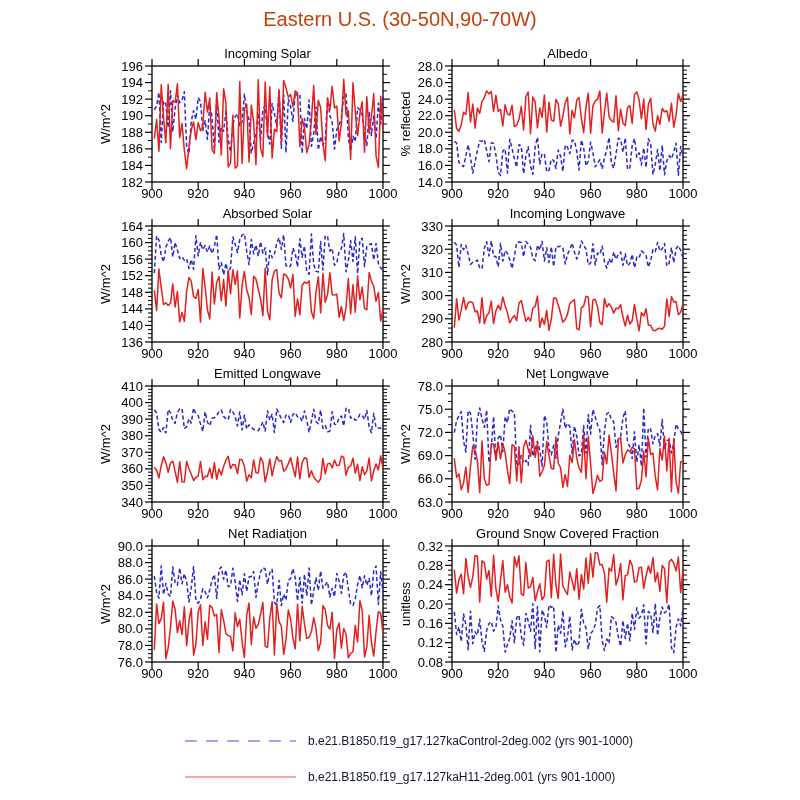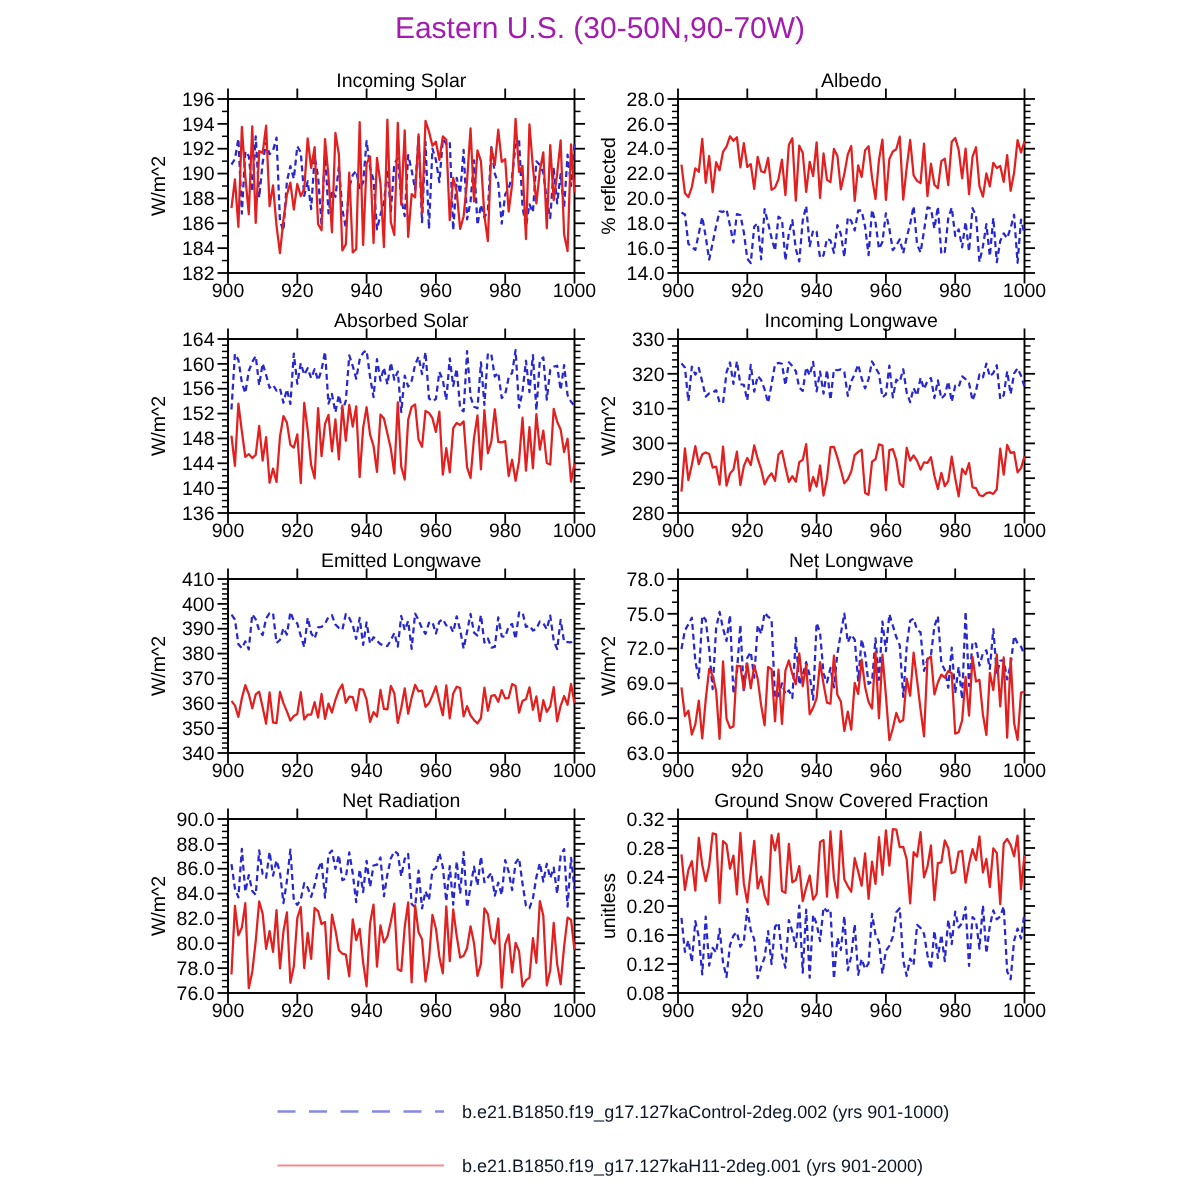--- a/index.html
+++ b/index.html
@@ -2,21 +2,21 @@
 <html><head>
 <meta charset="utf-8">
 <style>
   html,body{margin:0;padding:0;background:#ffffff;}
   #figure{
     position:relative;width:800px;height:800px;background:#ffffff;
     font-family:"Liberation Sans", sans-serif;color:#000;overflow:hidden;
   }
   #figure-title{
     position:absolute;top:8px;left:0;width:800px;text-align:center;
-    font-size:20px;color:#a21caf;
+    font-size:20px;color:#c2410c;
   }
   .chart-cell{position:absolute;width:400px;height:170px;overflow:visible;}
   #legend{position:absolute;left:183px;top:732px;}
   .legend-row{display:flex;align-items:center;height:18px;margin-bottom:18px;}
   .legend-swatch{width:115px;height:6px;flex:0 0 115px;}
   .legend-label{margin-left:10px;font-size:12px;color:#0f172a;white-space:nowrap;}
   svg text{fill:#000;}
 </style>
 </head>
 <body>
@@ -698,16 +698,16 @@
     <div class="legend-row">
       <svg class="legend-swatch" viewBox="0 0 115 6">
         <line x1="2" y1="3" x2="113" y2="3" stroke="#2828cf" stroke-width="1.7" stroke-dasharray="12 9" opacity="0.55"></line>
       </svg>
       <span class="legend-label">b.e21.B1850.f19_g17.127kaControl-2deg.002 (yrs 901-1000)</span>
     </div>
     <div class="legend-row">
       <svg class="legend-swatch" viewBox="0 0 115 6">
         <line x1="2" y1="3" x2="113" y2="3" stroke="#e32020" stroke-width="1.4" opacity="0.5"></line>
       </svg>
-      <span class="legend-label">b.e21.B1850.f19_g17.127kaH11-2deg.001 (yrs 901-2000)</span>
+      <span class="legend-label">b.e21.B1850.f19_g17.127kaH11-2deg.001 (yrs 901-1000)</span>
     </div>
   </div>
 </div>
 
 </body></html>

